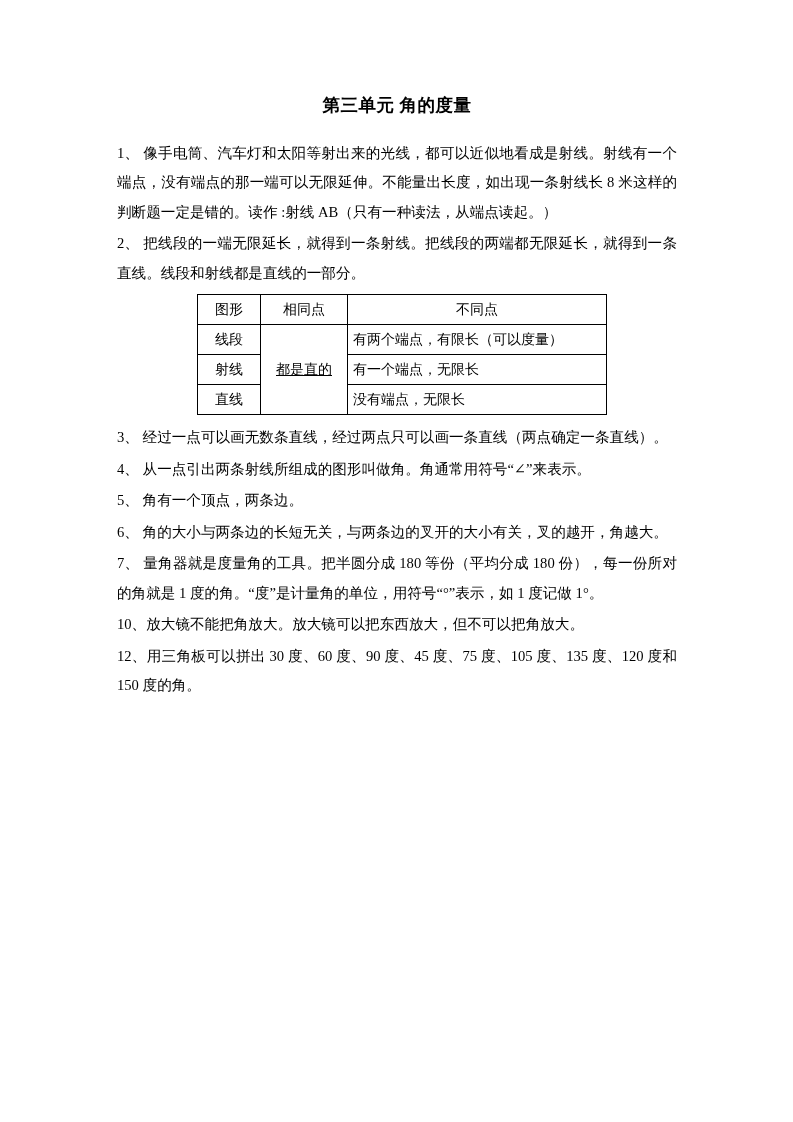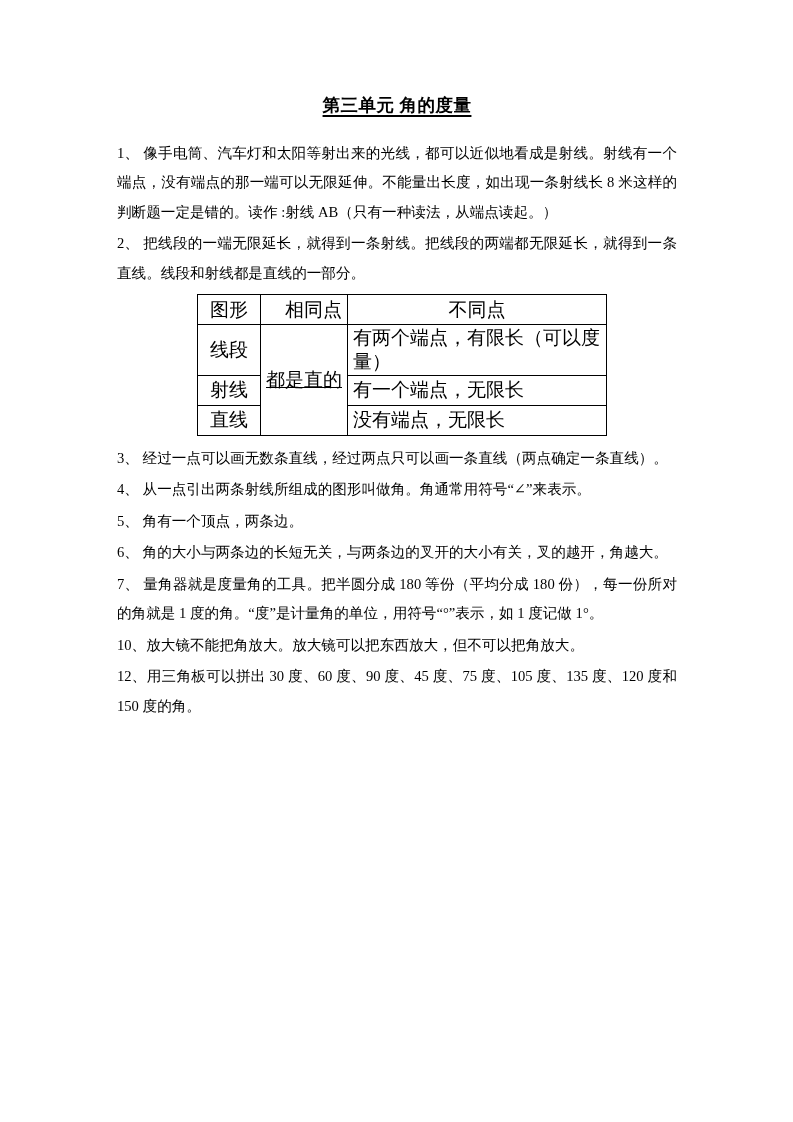--- a/index.html
+++ b/index.html
@@ -35,21 +35,20 @@
 
   .doc-title {
     text-align: center;
     font-weight: bold;
     font-size: 17.5px;
     letter-spacing: 0.5px;
     margin: 0 0 22px 0;
     line-height: 1.3;
   }
   .doc-title .title-inner {
-    text-decoration: underline;
     text-underline-offset: 4px;
     text-decoration-thickness: 1.6px;
   }
 
   .para {
     font-size: 14.6px;
     line-height: 29.5px;
     margin: 0 0 2px 0;
     text-align: justify;
     text-justify: inter-ideograph;
@@ -67,34 +66,34 @@
     justify-content: center;
   }
   table.cmp {
     border-collapse: collapse;
     width: 376px;
     margin-left: 10px;
     table-layout: fixed;
   }
   table.cmp td {
     border: 1.1px solid #000000;
-    font-size: 19px;
+    font-size: 14px;
     line-height: 1.25;
     height: 27px;
     padding: 1px 5px;
     vertical-align: middle;
     word-break: break-all;
   }
   td.c-shape {
     width: 52px;
     text-align: center;
   }
   td.c-same {
     width: 76px;
-    text-align: right;
+    text-align: center;
   }
   td.c-diff {
     width: 248px;
     text-align: left;
     padding-left: 8px;
   }
   td.c-diff.hdr {
     text-align: center;
   }
   td.c-same.merged {

